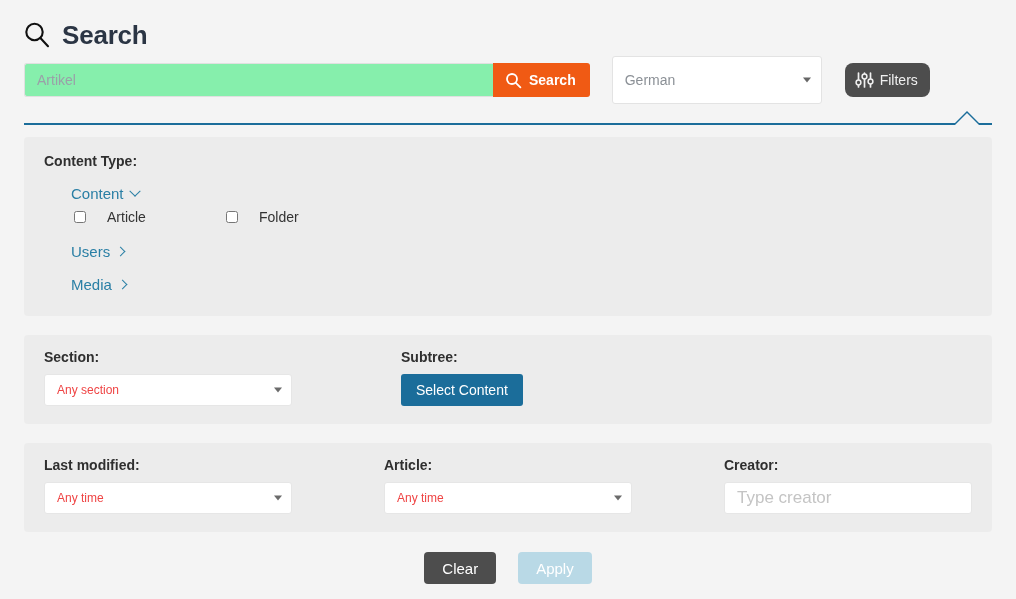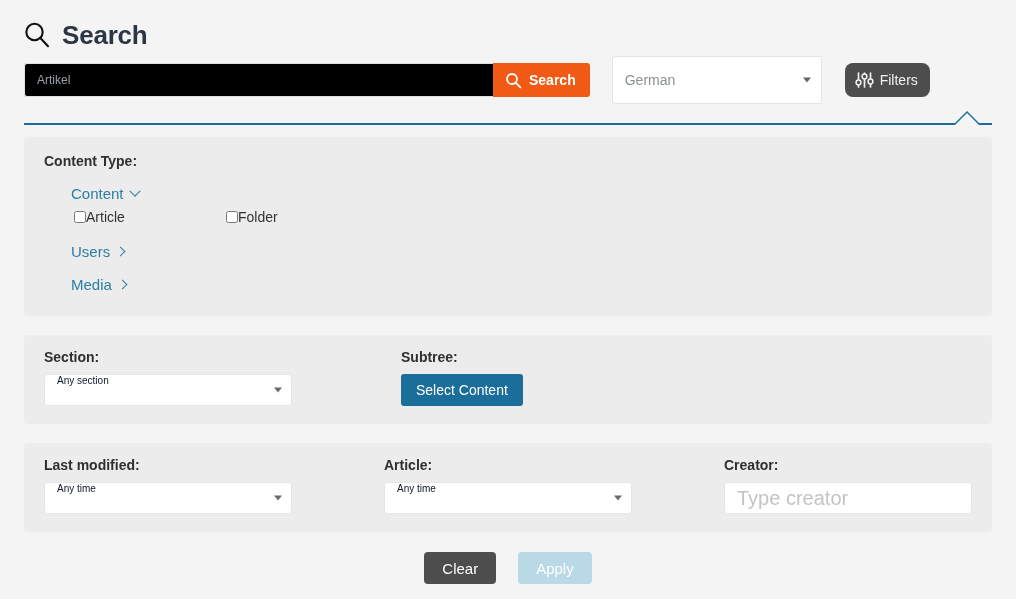--- a/index.html
+++ b/index.html
@@ -45,22 +45,22 @@
     padding: 0 0 0 24px;
     height: 44px;
     margin-top: 2px;
   }
   .search-input {
     width: 469px;
     height: 34px;
     border: 1px solid #e0e0e0;
     border-right: none;
     border-radius: 3px 0 0 3px;
-    background: #000000;
-    font-size: 12px;
+    background: #86efac;
+    font-size: 14px;
     font-family: "Liberation Sans", sans-serif;
     color: #6f7782;
     padding: 0 12px;
     outline: none;
   }
   .search-input::placeholder { color: #9aa0a8; }
 
   .search-btn {
     height: 34px;
     background: #f05a14;
@@ -196,21 +196,21 @@
 
   .ct-options {
     display: flex;
     margin: 6px 0 0 0;
     padding-left: 30px;
   }
   .ct-opt {
     width: 152px;
     display: flex;
     align-items: center;
-    gap: 0;
+    gap: 21px;
     font-size: 14px;
     color: #333;
     cursor: pointer;
   }
   .ct-opt input[type=checkbox] {
     width: 12px; height: 12px;
     margin: 0;
     accent-color: #888;
   }
 
@@ -233,23 +233,24 @@
   }
 
   .fake-select {
     width: 248px;
     height: 32px;
     background: #fff;
     border: 1px solid #e6e6e6;
     border-radius: 3px;
     position: relative;
     display: flex;
+    align-items: center;
     padding: 0 12px;
-    font-size: 10px;
-    color: #0f172a;
+    font-size: 12px;
+    color: #ef4444;
     cursor: pointer;
   }
   .fake-select .caret {
     position: absolute;
     right: 9px;
     top: 50%;
     transform: translateY(-50%);
     width: 0; height: 0;
     border-left: 4px solid transparent;
     border-right: 4px solid transparent;
@@ -272,21 +273,21 @@
   .dates-row { display: flex; padding: 14px 20px 18px 20px; }
   .dates-col { width: 343px; }
   .dates-col.last { width: auto; }
   .creator-input {
     width: 248px;
     height: 32px;
     background: #fff;
     border: 1px solid #e6e6e6;
     border-radius: 3px;
     padding: 0 12px;
-    font-size: 20px;
+    font-size: 17px;
     font-family: "Liberation Sans", sans-serif;
     color: #555;
     outline: none;
   }
   .creator-input::placeholder { color: #c4c4c4; }
 
   
   .actions {
     display: flex;
     justify-content: center;

